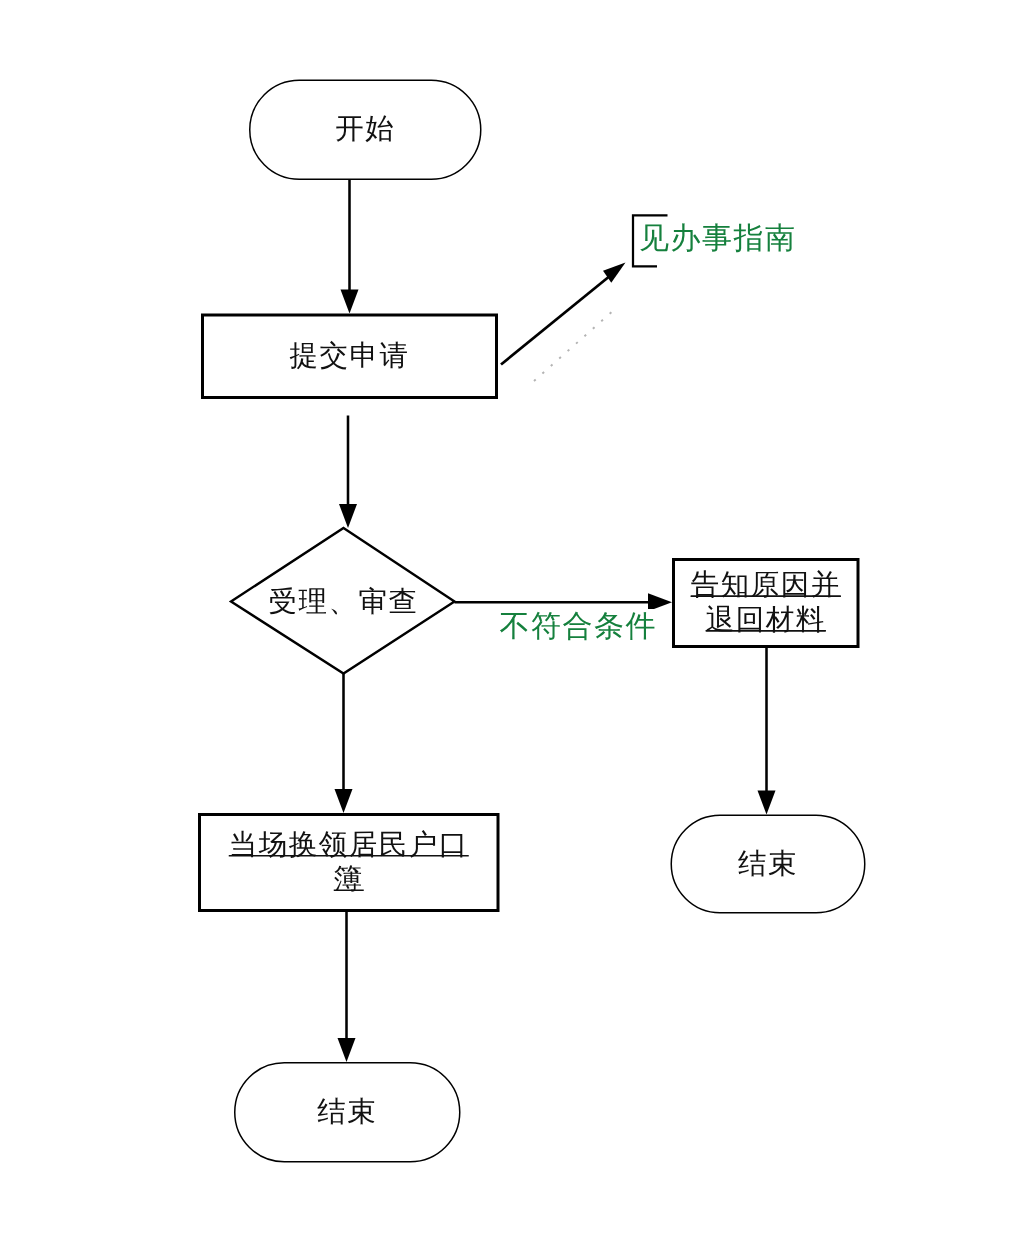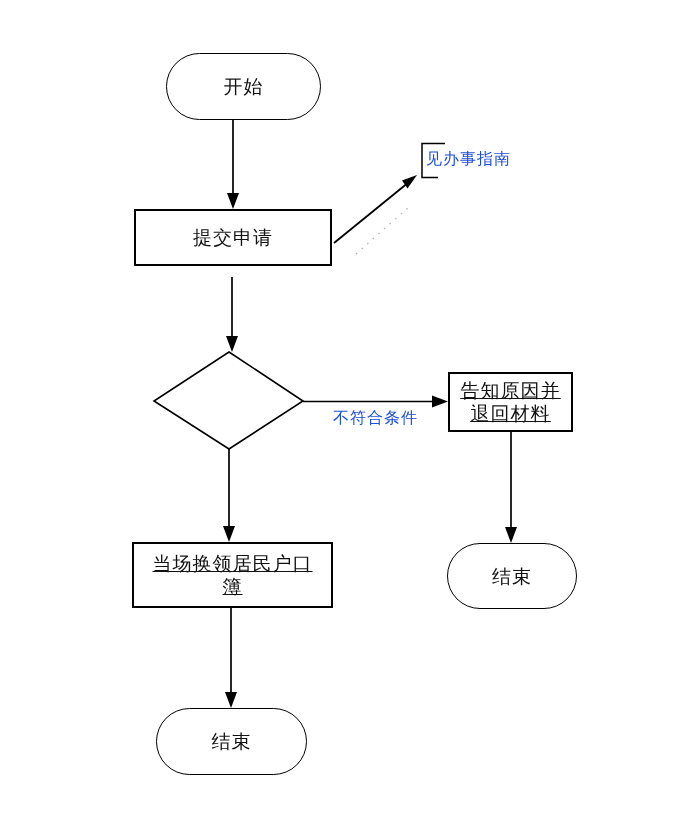--- a/index.html
+++ b/index.html
@@ -47,23 +47,23 @@
     justify-content: center;
     text-align: center;
     font-size: 19px;
     letter-spacing: 1px;
     color: #111111;
     background: transparent;
   }
   .prewrap { white-space: pre-line; text-decoration: underline; }
   .edge-label {
     position: absolute;
-    font-size: 16px;
+    font-size: 20px;
     letter-spacing: 1px;
-    color: #1d4ed8;
+    color: #15803d;
     line-height: 20px;
   }
   .on-line { background: #ffffff; padding: 2px 3px; margin-top: 16px; }
 </style>
 </head>
 <body>
 
 <div id="canvas">
 
   <svg id="edges" viewBox="0 0 679 822" xmlns="http://www.w3.org/2000/svg">
@@ -99,20 +99,21 @@
   <div class="node terminator" style="left:166px; top:53px; width:155px; height:67px;">
     <span>开始</span>
   </div>
 
   <div class="node process" style="left:134px; top:209px; width:198px; height:57px;">
     <span>提交申请</span>
   </div>
 
   <div class="edge-label" style="left:426px; top:149px;">见办事指南</div>
 
+  <div class="decision-label" style="left:154px; top:377px; width:150px; height:48px;">受理、审查</div>
 
   <div class="edge-label on-line" style="left:330px; top:390px;">不符合条件</div>
 
   <div class="node process prewrap" style="left:448px; top:372px; width:125px; height:60px;">
     <span class="prewrap">告知原因并
 退回材料</span>
   </div>
 
   <div class="node terminator" style="left:447px; top:543px; width:130px; height:66px;">
     <span>结束</span>

